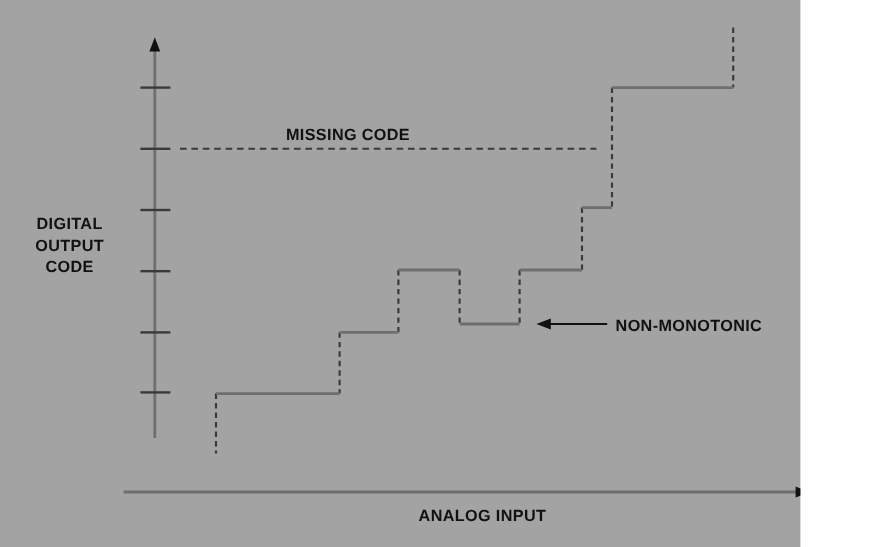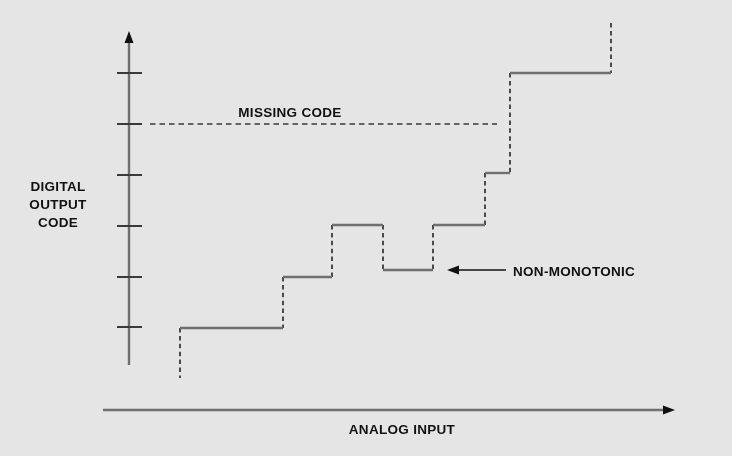--- a/index.html
+++ b/index.html
@@ -1,20 +1,20 @@
 <!DOCTYPE html>
 <html><head>
 <meta charset="utf-8">
 <style>
   html, body { margin: 0; padding: 0; background: #ffffff; }
   .stage {
     position: relative;
-    width: 732px;
+    width: 667px;
     height: 456px;
-    background: #e5e5e5;
+    background: #a3a3a3;
     overflow: hidden;
     font-family: "Liberation Sans", sans-serif;
     text-align: center;
   }
   svg { display: block; }
   .lbl {
     font-family: "Liberation Sans", sans-serif;
     font-weight: bold;
     font-size: 13.5px;
     letter-spacing: 0.3px;

